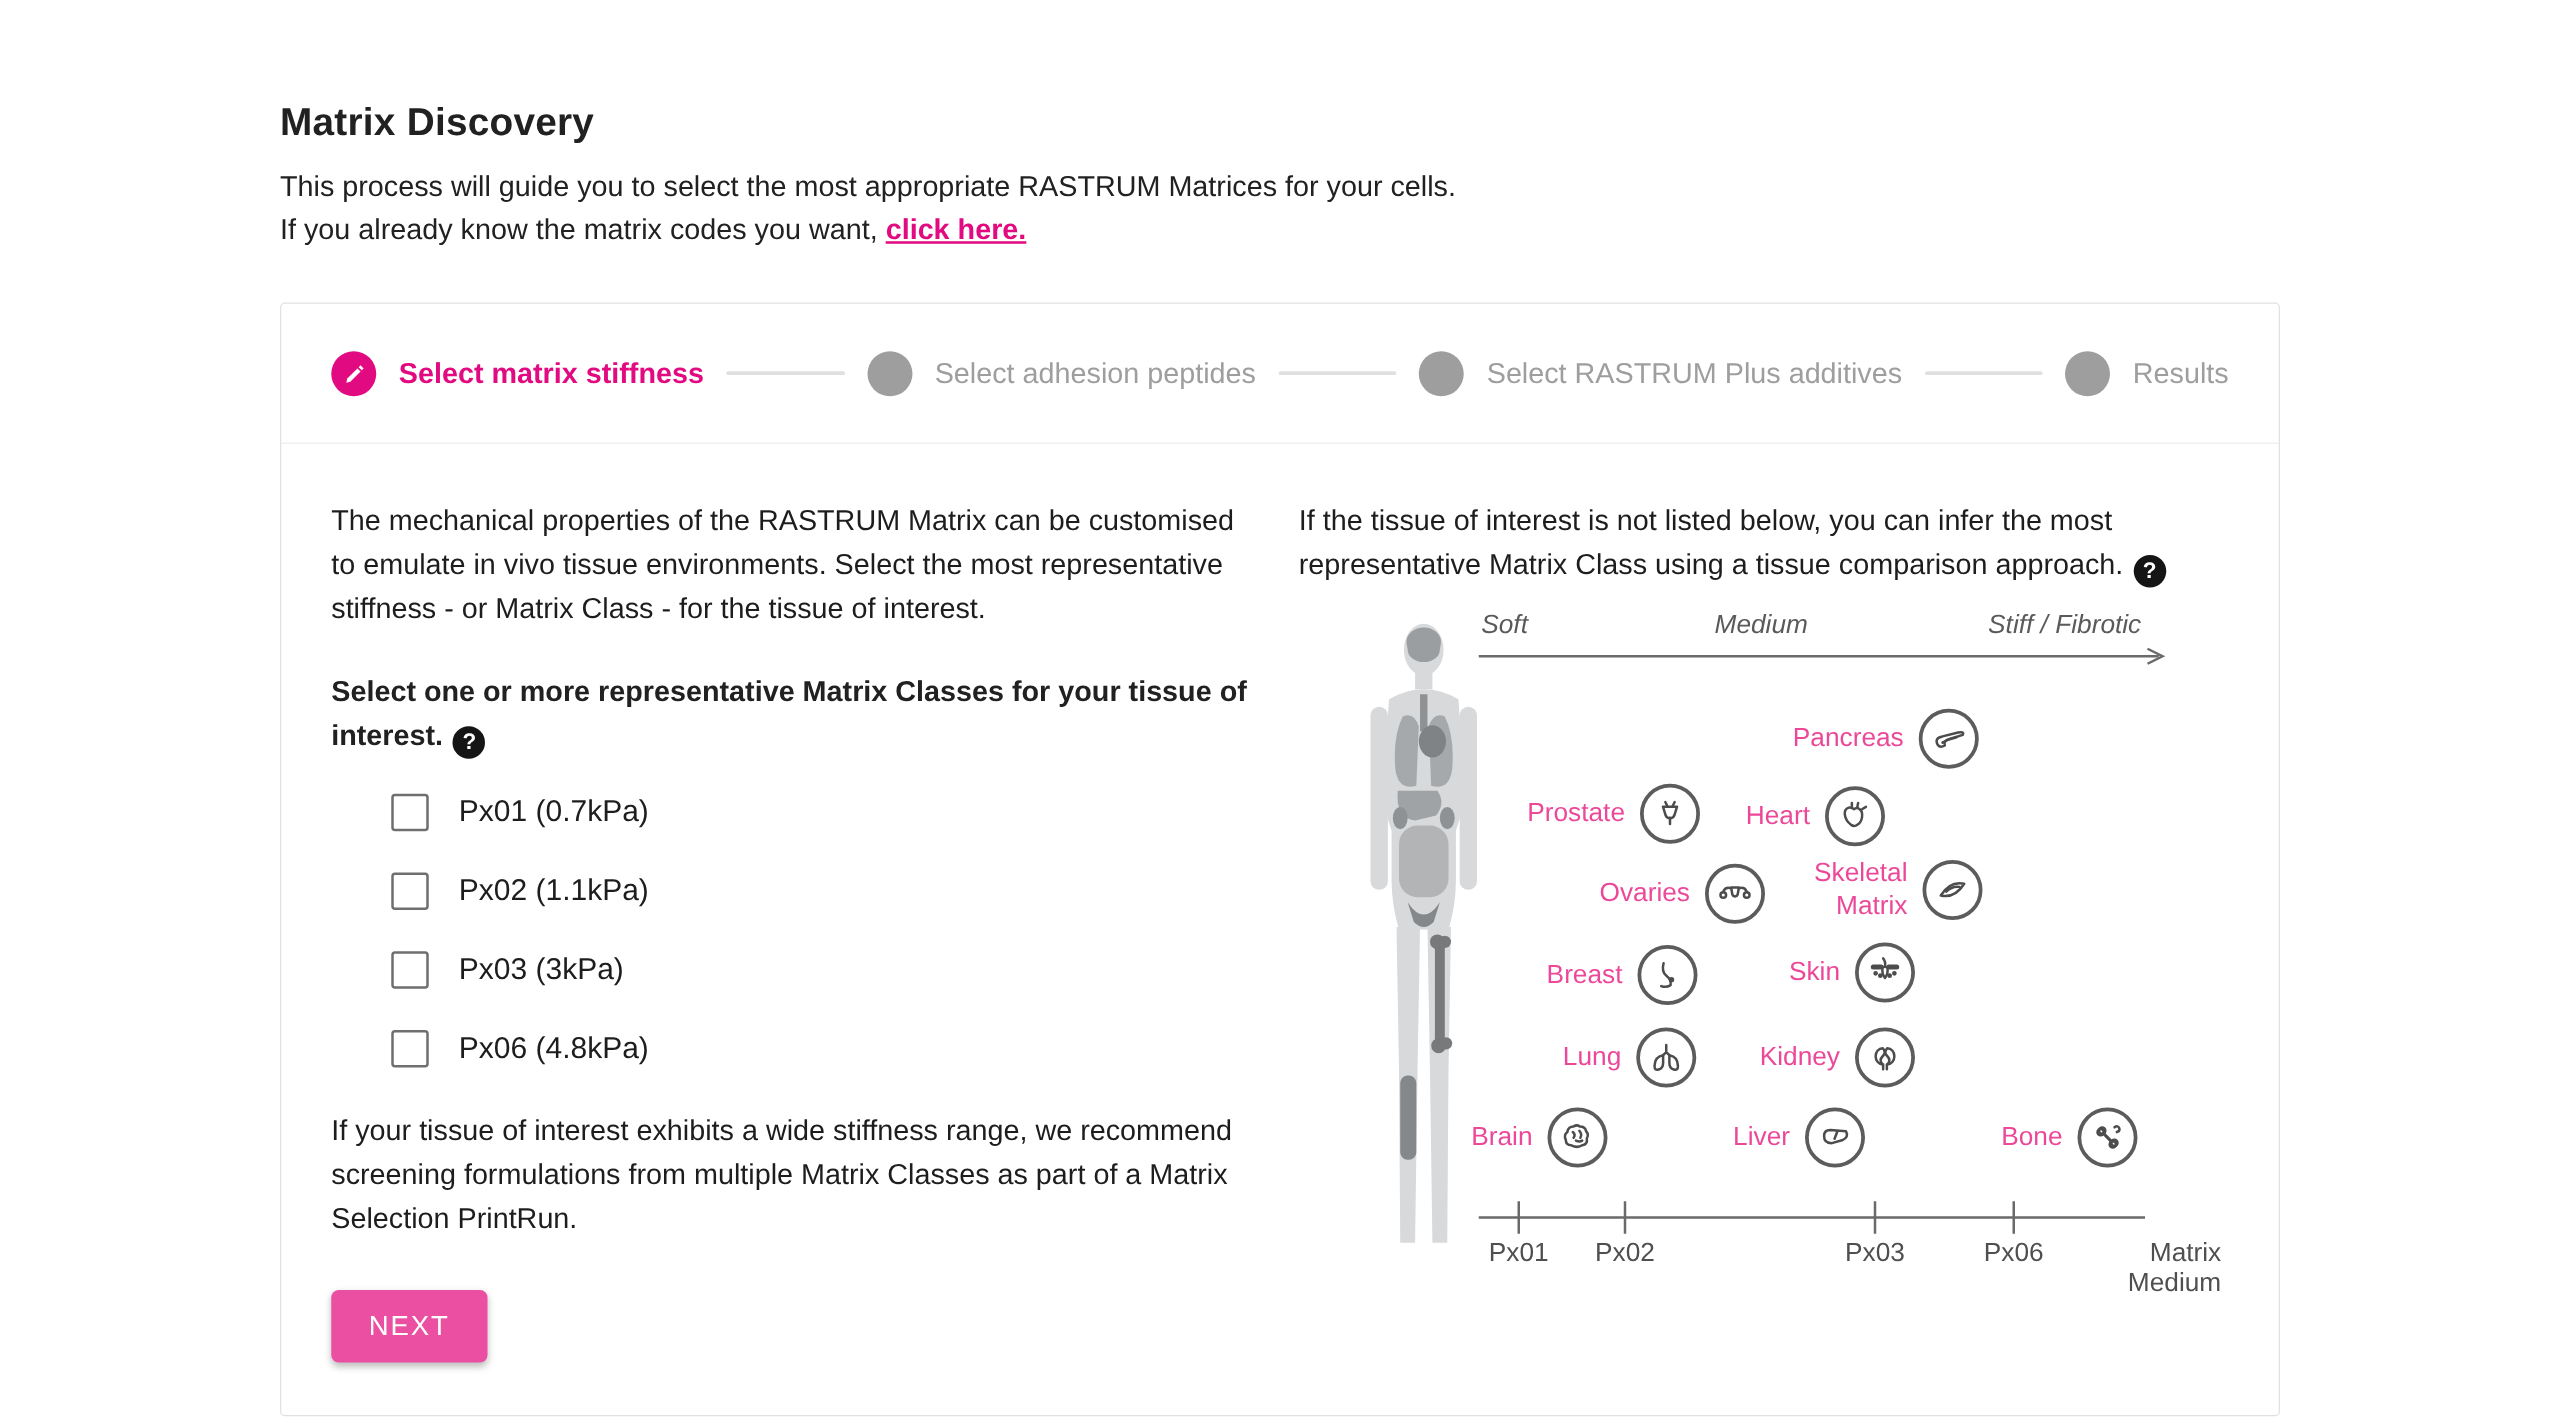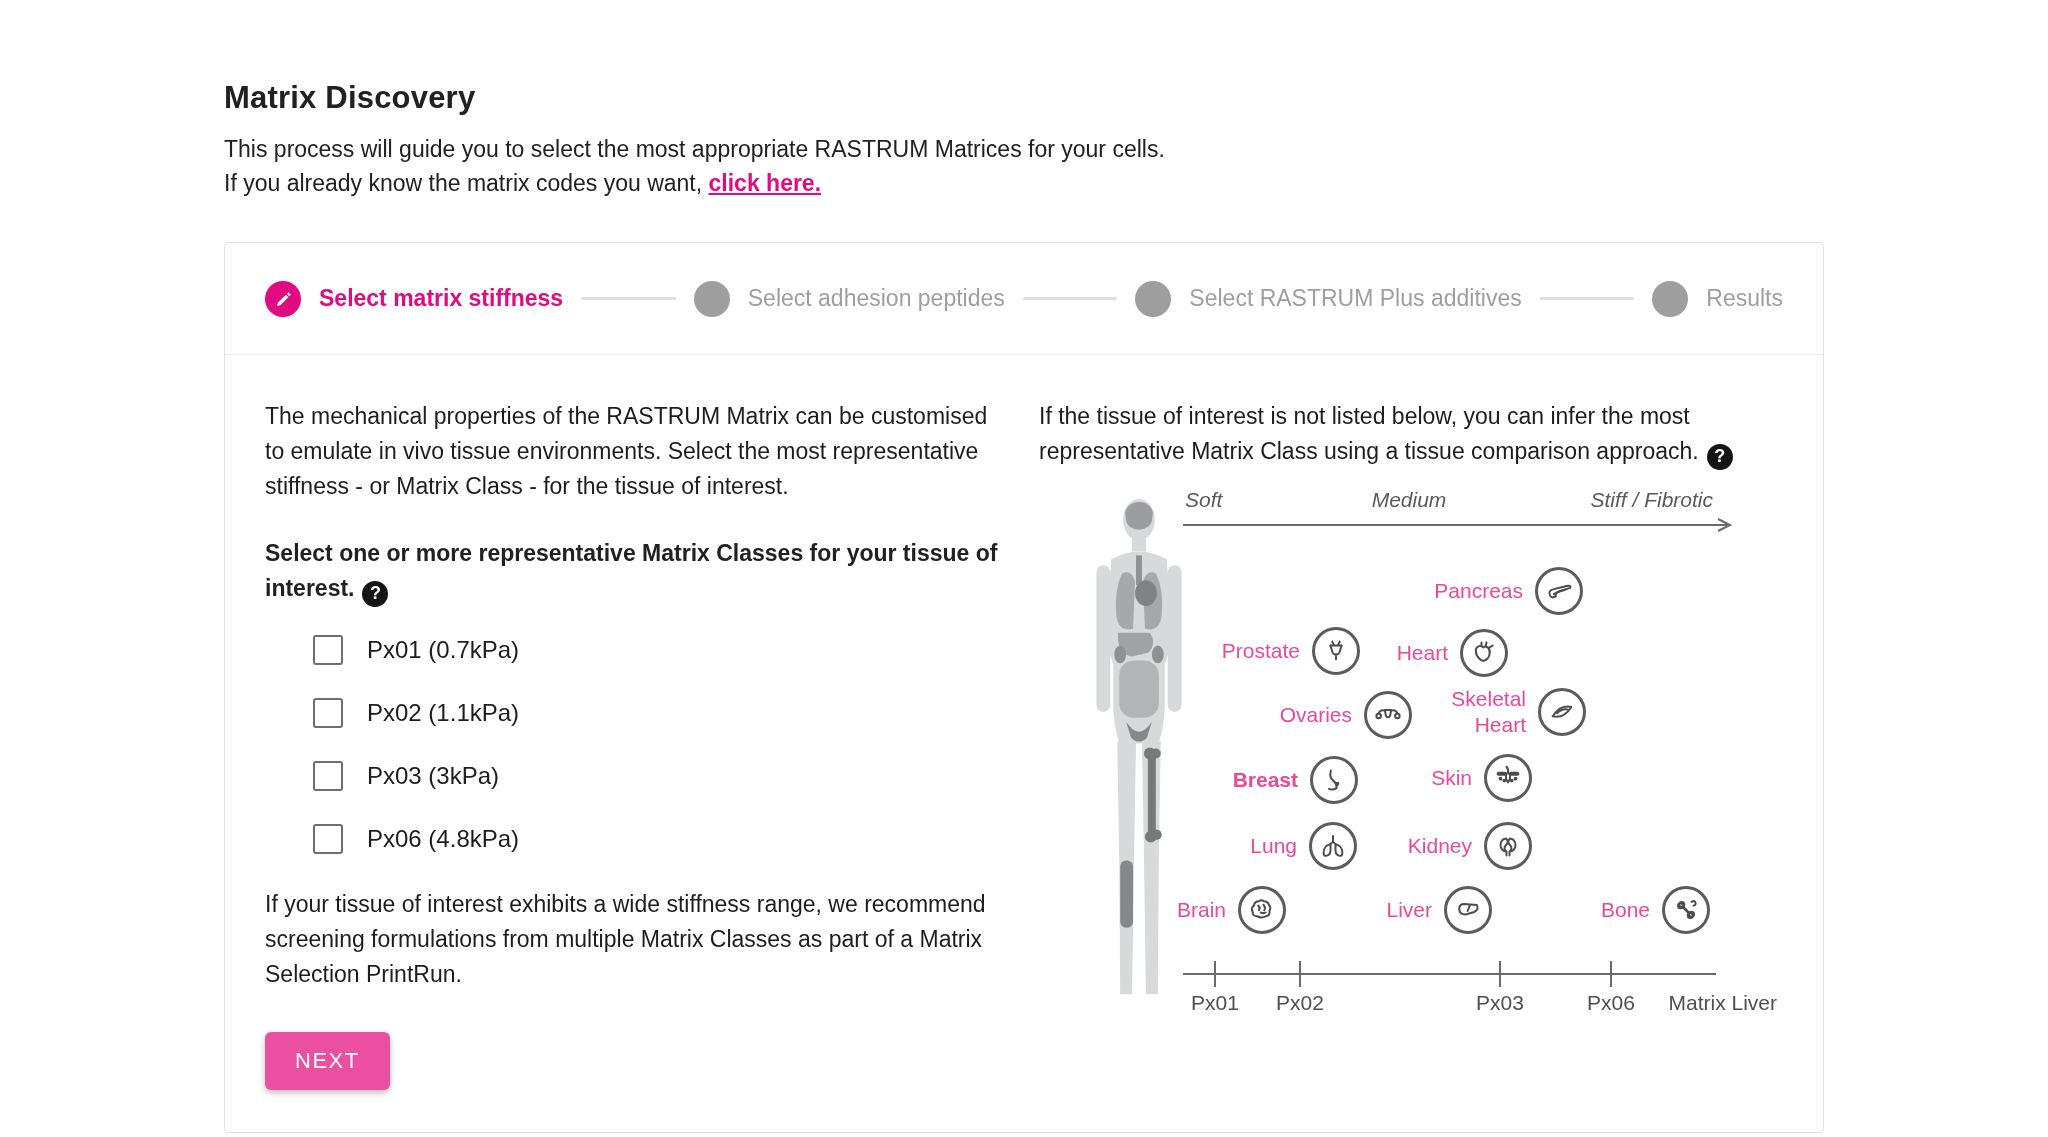--- a/index.html
+++ b/index.html
@@ -213,30 +213,30 @@
                 <svg width="30" height="30" viewBox="0 0 24 24">
                   <path d="M9.5,8 h5 l-0.8,4.5 a1.8,1.8 0 0 1 -3.4,0 z"></path>
                   <path d="M9.5,8.5 q-3.5,-1.2 -5,2 M14.5,8.5 q3.5,-1.2 5,2"></path>
                   <circle cx="4.5" cy="12.8" r="1.8"></circle>
                   <circle cx="19.5" cy="12.8" r="1.8"></circle>
                 </svg>
               </span>
           </div>
 
           <div class="organ" style="right:197px;top:226px;">
-            <span class="organ-label wrap">Skeletal Heart</span>
+            <span class="organ-label wrap">Skeletal Matrix</span>
             <span class="organ-circle">
                 <svg width="30" height="30" viewBox="0 0 24 24">
                   <path d="M4.5,15.5 q6,-9.5 15,-7.5 q-6,9.5 -15,7.5 z"></path>
                   <path d="M8,13 q4,-3.8 8.5,-3"></path>
                 </svg>
               </span>
           </div>
 
-          <div class="organ" style="right:425px;top:294px;font-weight:bold;">
+          <div class="organ" style="right:425px;top:294px;">
             <span class="organ-label">Breast</span>
             <span class="organ-circle">
                 <svg width="30" height="30" viewBox="0 0 24 24">
                   <path d="M9.5,4.5 q-1.5,5.5 1.8,8 q3.2,2.5 2.7,6 q-3,1.8 -6,0.6"></path>
                   <circle cx="14.6" cy="15" r="0.9" fill="#4c4c4c"></circle>
                 </svg>
               </span>
           </div>
 
           <div class="organ" style="right:251px;top:292px;">
@@ -314,19 +314,19 @@
             <line x1="144" y1="18" x2="677" y2="18" stroke="#6a6a6a" stroke-width="2"></line>
             <line x1="176" y1="5" x2="176" y2="31" stroke="#6a6a6a" stroke-width="2"></line>
             <line x1="261" y1="5" x2="261" y2="31" stroke="#6a6a6a" stroke-width="2"></line>
             <line x1="461" y1="5" x2="461" y2="31" stroke="#6a6a6a" stroke-width="2"></line>
             <line x1="572" y1="5" x2="572" y2="31" stroke="#6a6a6a" stroke-width="2"></line>
           </svg>
           <span class="tick-label" style="left:141px;">Px01</span>
           <span class="tick-label" style="left:226px;">Px02</span>
           <span class="tick-label" style="left:426px;">Px03</span>
           <span class="tick-label" style="left:537px;">Px06</span>
-          <span class="matrix-class-label">Matrix Liver</span>
+          <span class="matrix-class-label">Matrix Medium</span>
 
         </div>
       </div>
     </div>
   </div>
 </div>
 
 </body></html>

